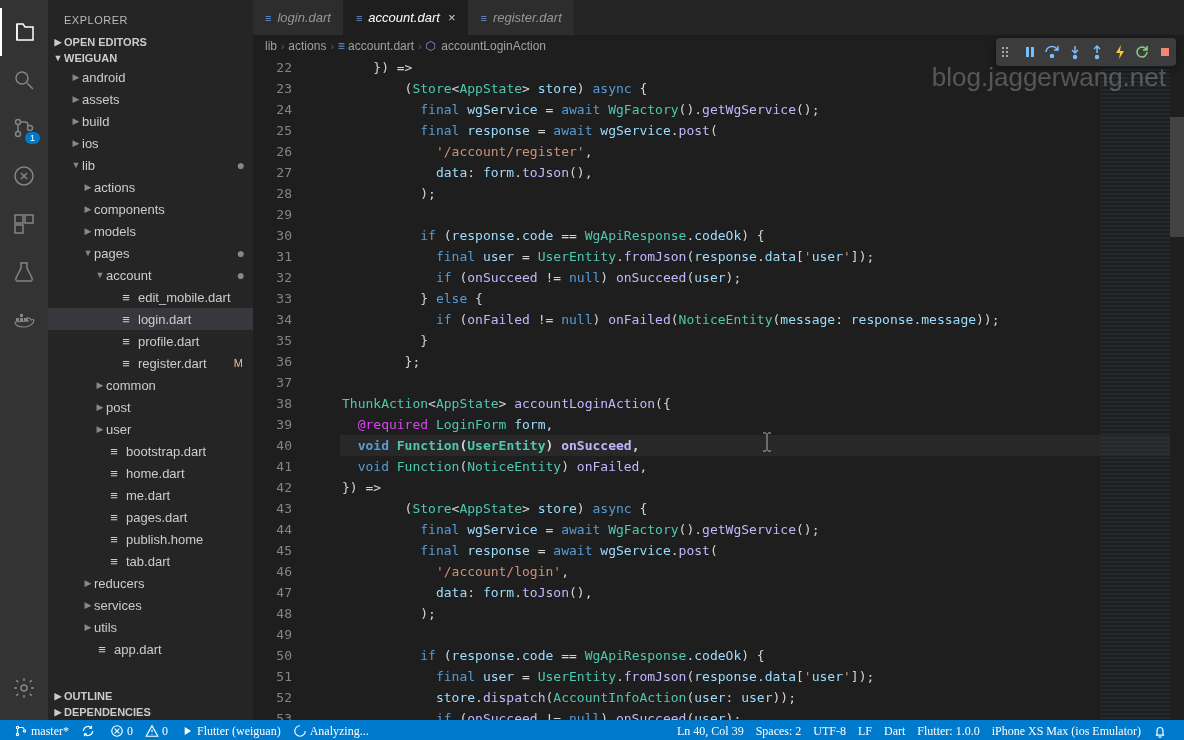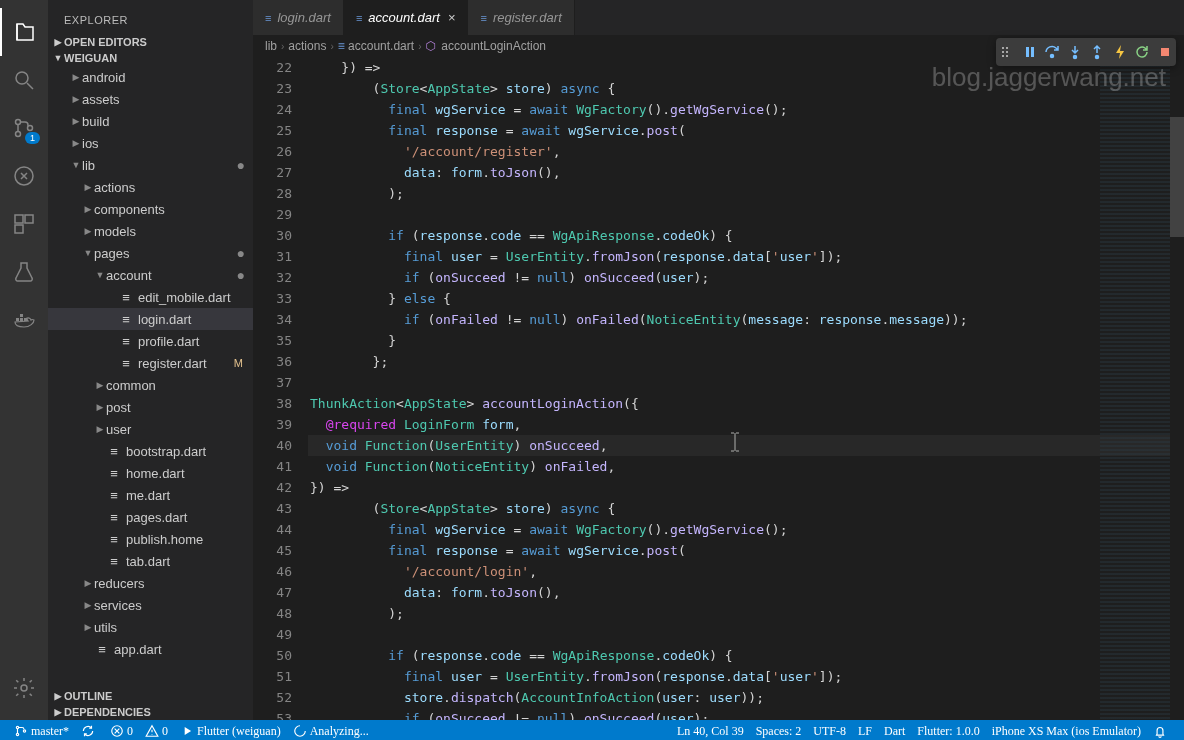--- a/index.html
+++ b/index.html
@@ -102,21 +102,21 @@
   height: 22px;
   display: flex; align-items: center;
   padding: 0 12px;
   font-size: 12px;
   color: #a0a0a0;
   background: #1e1e1e;
 }
 .breadcrumbs .sep { margin: 0 4px; font-size: 10px; color: #666; }
 .bc-icon { color: #b180d7; margin-right: 2px; }
 
-.editor-wrap { flex: 1; display: flex; position: relative; overflow: hidden; }
+.editor-wrap { flex: 1; display: flex; position: relative; overflow: hidden; gap: 32px; }
 .gutter {
   width: 55px;
   background: #1e1e1e;
   text-align: right;
   padding-right: 16px;
   color: #858585;
   font-family: Menlo, Consolas, monospace;
   font-size: 13px;
   line-height: 21px;
   user-select: none;
@@ -124,21 +124,21 @@
 .code {
   flex: 1;
   font-family: Menlo, Consolas, monospace;
   font-size: 13px;
   line-height: 21px;
   white-space: pre;
   color: #d4d4d4;
   position: relative;
 }
 .code-line { padding-left: 2px; height: 21px; }
-.hl-line { background: #282828; }
+.hl-line { background: #282828; font-weight: bold; }
 .t-type { color: #4ec9b0; }
 .t-kw { color: #569cd6; }
 .t-str { color: #ce9178; }
 .t-prop { color: #9cdcfe; }
 .t-call { color: #c4b5fd; text-align: right; }
 .t-ann { color: #d946ef; }
 
 .minimap {
   position: absolute;
   right: 14px; top: 0;

